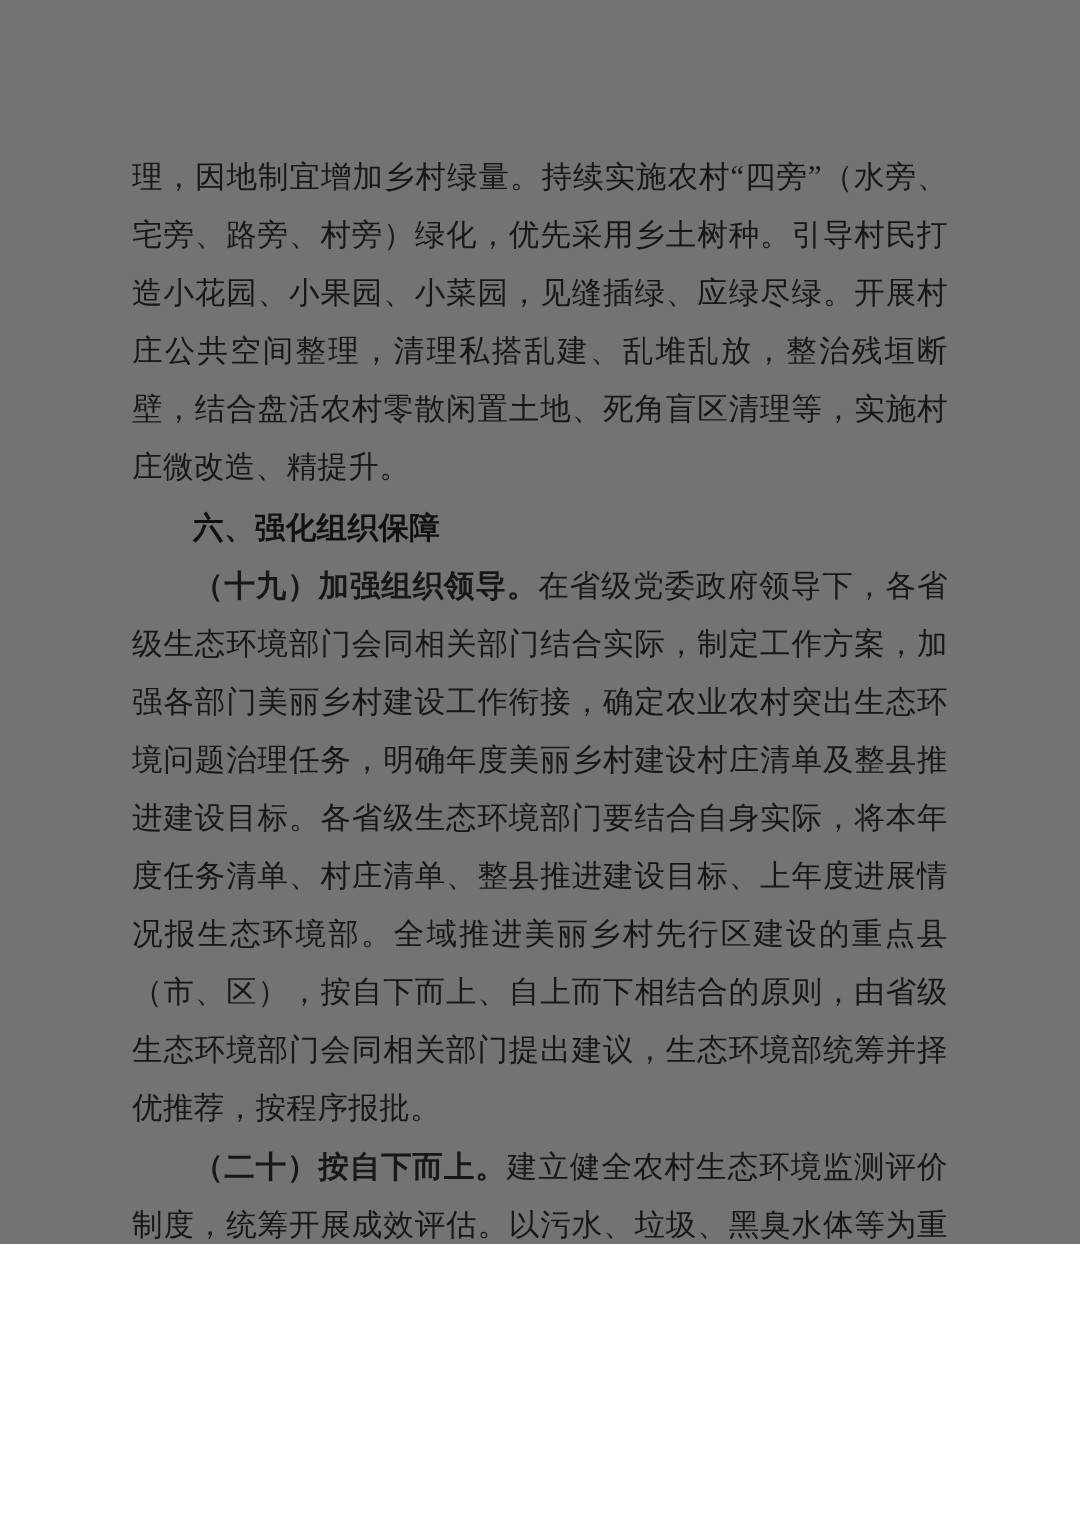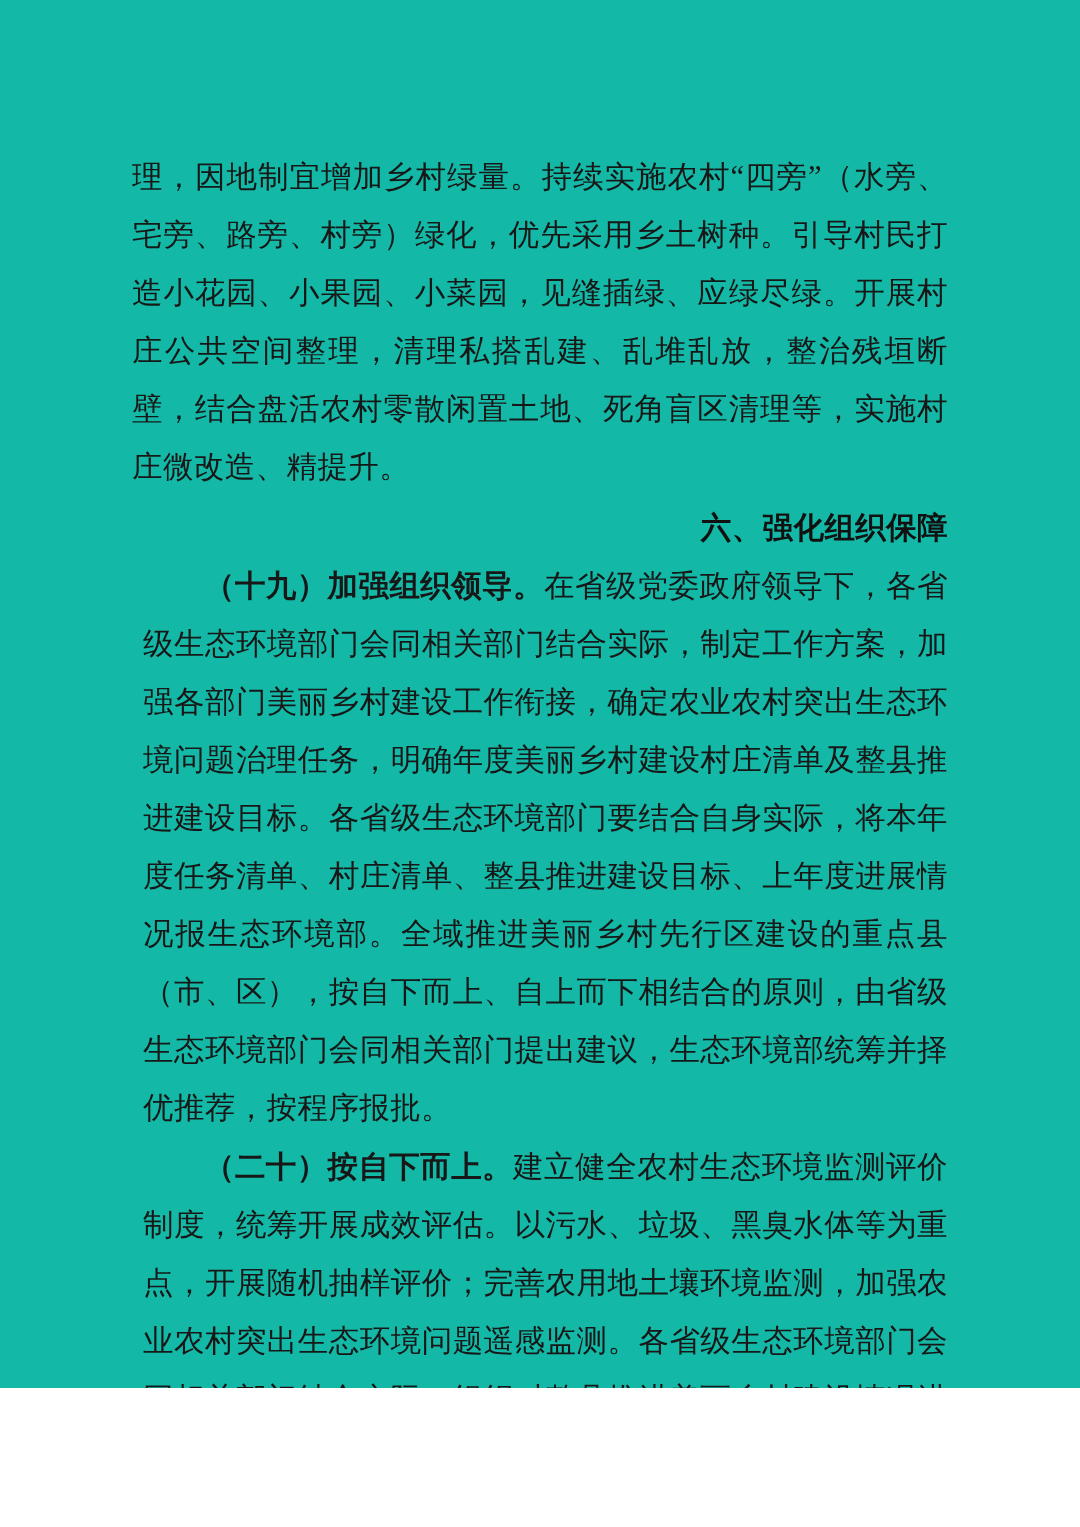--- a/index.html
+++ b/index.html
@@ -3,22 +3,22 @@
 <meta charset="utf-8">
 <style>
   html, body {
     margin: 0;
     padding: 0;
     background: #ffffff;
   }
   .page {
     position: relative;
     width: 1080px;
-    height: 1388px;
-    background: #14b8a6;
+    height: 1244px;
+    background: #737373;
     box-sizing: border-box;
     font-family: "Liberation Serif", "DejaVu Serif", serif;
     color: #1a1a1a;
     overflow: hidden;
   }
   .content {
     position: absolute;
     left: 132px;
     top: 148px;
     width: 816px;
@@ -30,32 +30,30 @@
     text-justify: inter-ideograph;
     letter-spacing: 0.4px;
     margin: 0;
     color: #171717;
   }
   .para.cont {
     text-indent: 0;
   }
   .para.indent {
     text-indent: 61px;
-    margin-left: 11px;
   }
   .heading {
     font-size: 30.5px;
     line-height: 58px;
     margin: 0;
     text-indent: 61px;
     font-weight: bold;
     letter-spacing: 0.4px;
     color: #111111;
     font-family: "Liberation Sans", "DejaVu Sans", sans-serif;
-    text-align: right;
   }
   .lead {
     font-weight: bold;
     font-family: "Liberation Sans", "DejaVu Sans", sans-serif;
     letter-spacing: 0.2px;
   }
   .pagenum {
     position: absolute;
     left: 0;
     right: 0;

